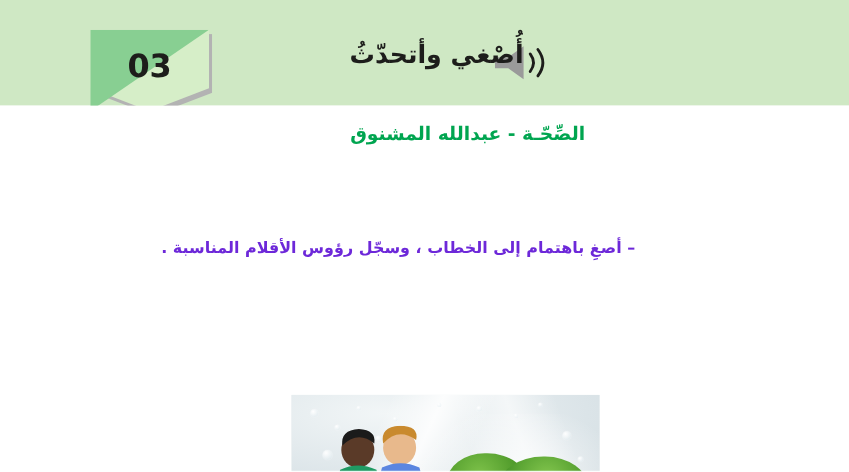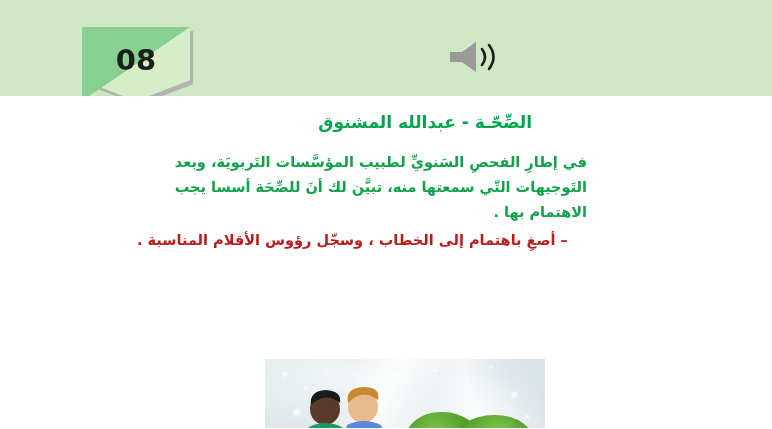--- a/index.html
+++ b/index.html
@@ -143,27 +143,26 @@
     color: #12a14b;
     line-height: 25px;
   }
 
   .instruction {
     position: absolute;
     right: 185px;
     top: 118px;
     width: 450px;
     direction: rtl;
-    text-align: left;
+    text-align: center;
     font-family: "DejaVu Sans", "Liberation Sans", sans-serif;
     font-size: 14.5px;
     font-weight: bold;
-    color: #b91c1c;
+    color: #6d28d9;
     line-height: 24px;
-    margin-top: 14px;
   }
 
   
   .illustration {
     position: absolute;
     left: 265px;
     top: 263px;
     width: 280px;
     height: 166px;
     overflow: hidden;
@@ -233,42 +232,40 @@
 </style>
 </head>
 <body>
 
 <div class="header-band"></div>
 
 <div class="badge-wrap">
   <div class="badge-shadow"></div>
   <div class="badge-light"></div>
   <div class="badge-dark"></div>
-  <div class="badge-number">08</div>
+  <div class="badge-number">03</div>
 </div>
 
 <div class="lesson-title-wrap">
   <span class="speaker-icon">
     <svg viewBox="0 0 60 36" width="60" height="36" aria-hidden="true">
       <path d="M4 13 L16 13 L30 3 L30 33 L16 23 L4 23 Z" fill="#9a9a9a"></path>
       <path d="M36 10 q6 8 0 16" stroke="#1d1d1b" stroke-width="2.6" fill="none" stroke-linecap="round"></path>
       <path d="M43 6 q9 12 0 24" stroke="#1d1d1b" stroke-width="2.6" fill="none" stroke-linecap="round"></path>
     </svg>
   </span>
+  <span class="lesson-title">أُصْغي وأتحدّثُ</span>
 </div>
 
 <div class="content">
 
   <div class="section-heading">
     <span>الصِّحّـة - عبدالله المشنوق</span>
   </div>
 
-  <div class="paragraph">
-    <span>في إطارِ الفحصِ السَنويِّ لطبيب المؤسَّسات التَربويَة، وبعد التَوجيهات التّي سمعتها منه، تبيَّن لك أنَ للصِّحَة أسسا يجب الاهتمام بها .</span>
-  </div>
 
   <div class="instruction">
     <span>– أصغِ باهتمام إلى الخطاب ، وسجّل رؤوس الأقلام المناسبة .</span>
   </div>
 
   <div class="illustration">
     <div class="ill-sky"></div>
     <div class="ill-swoosh"></div>
     <div class="ill-glow"></div>
 

